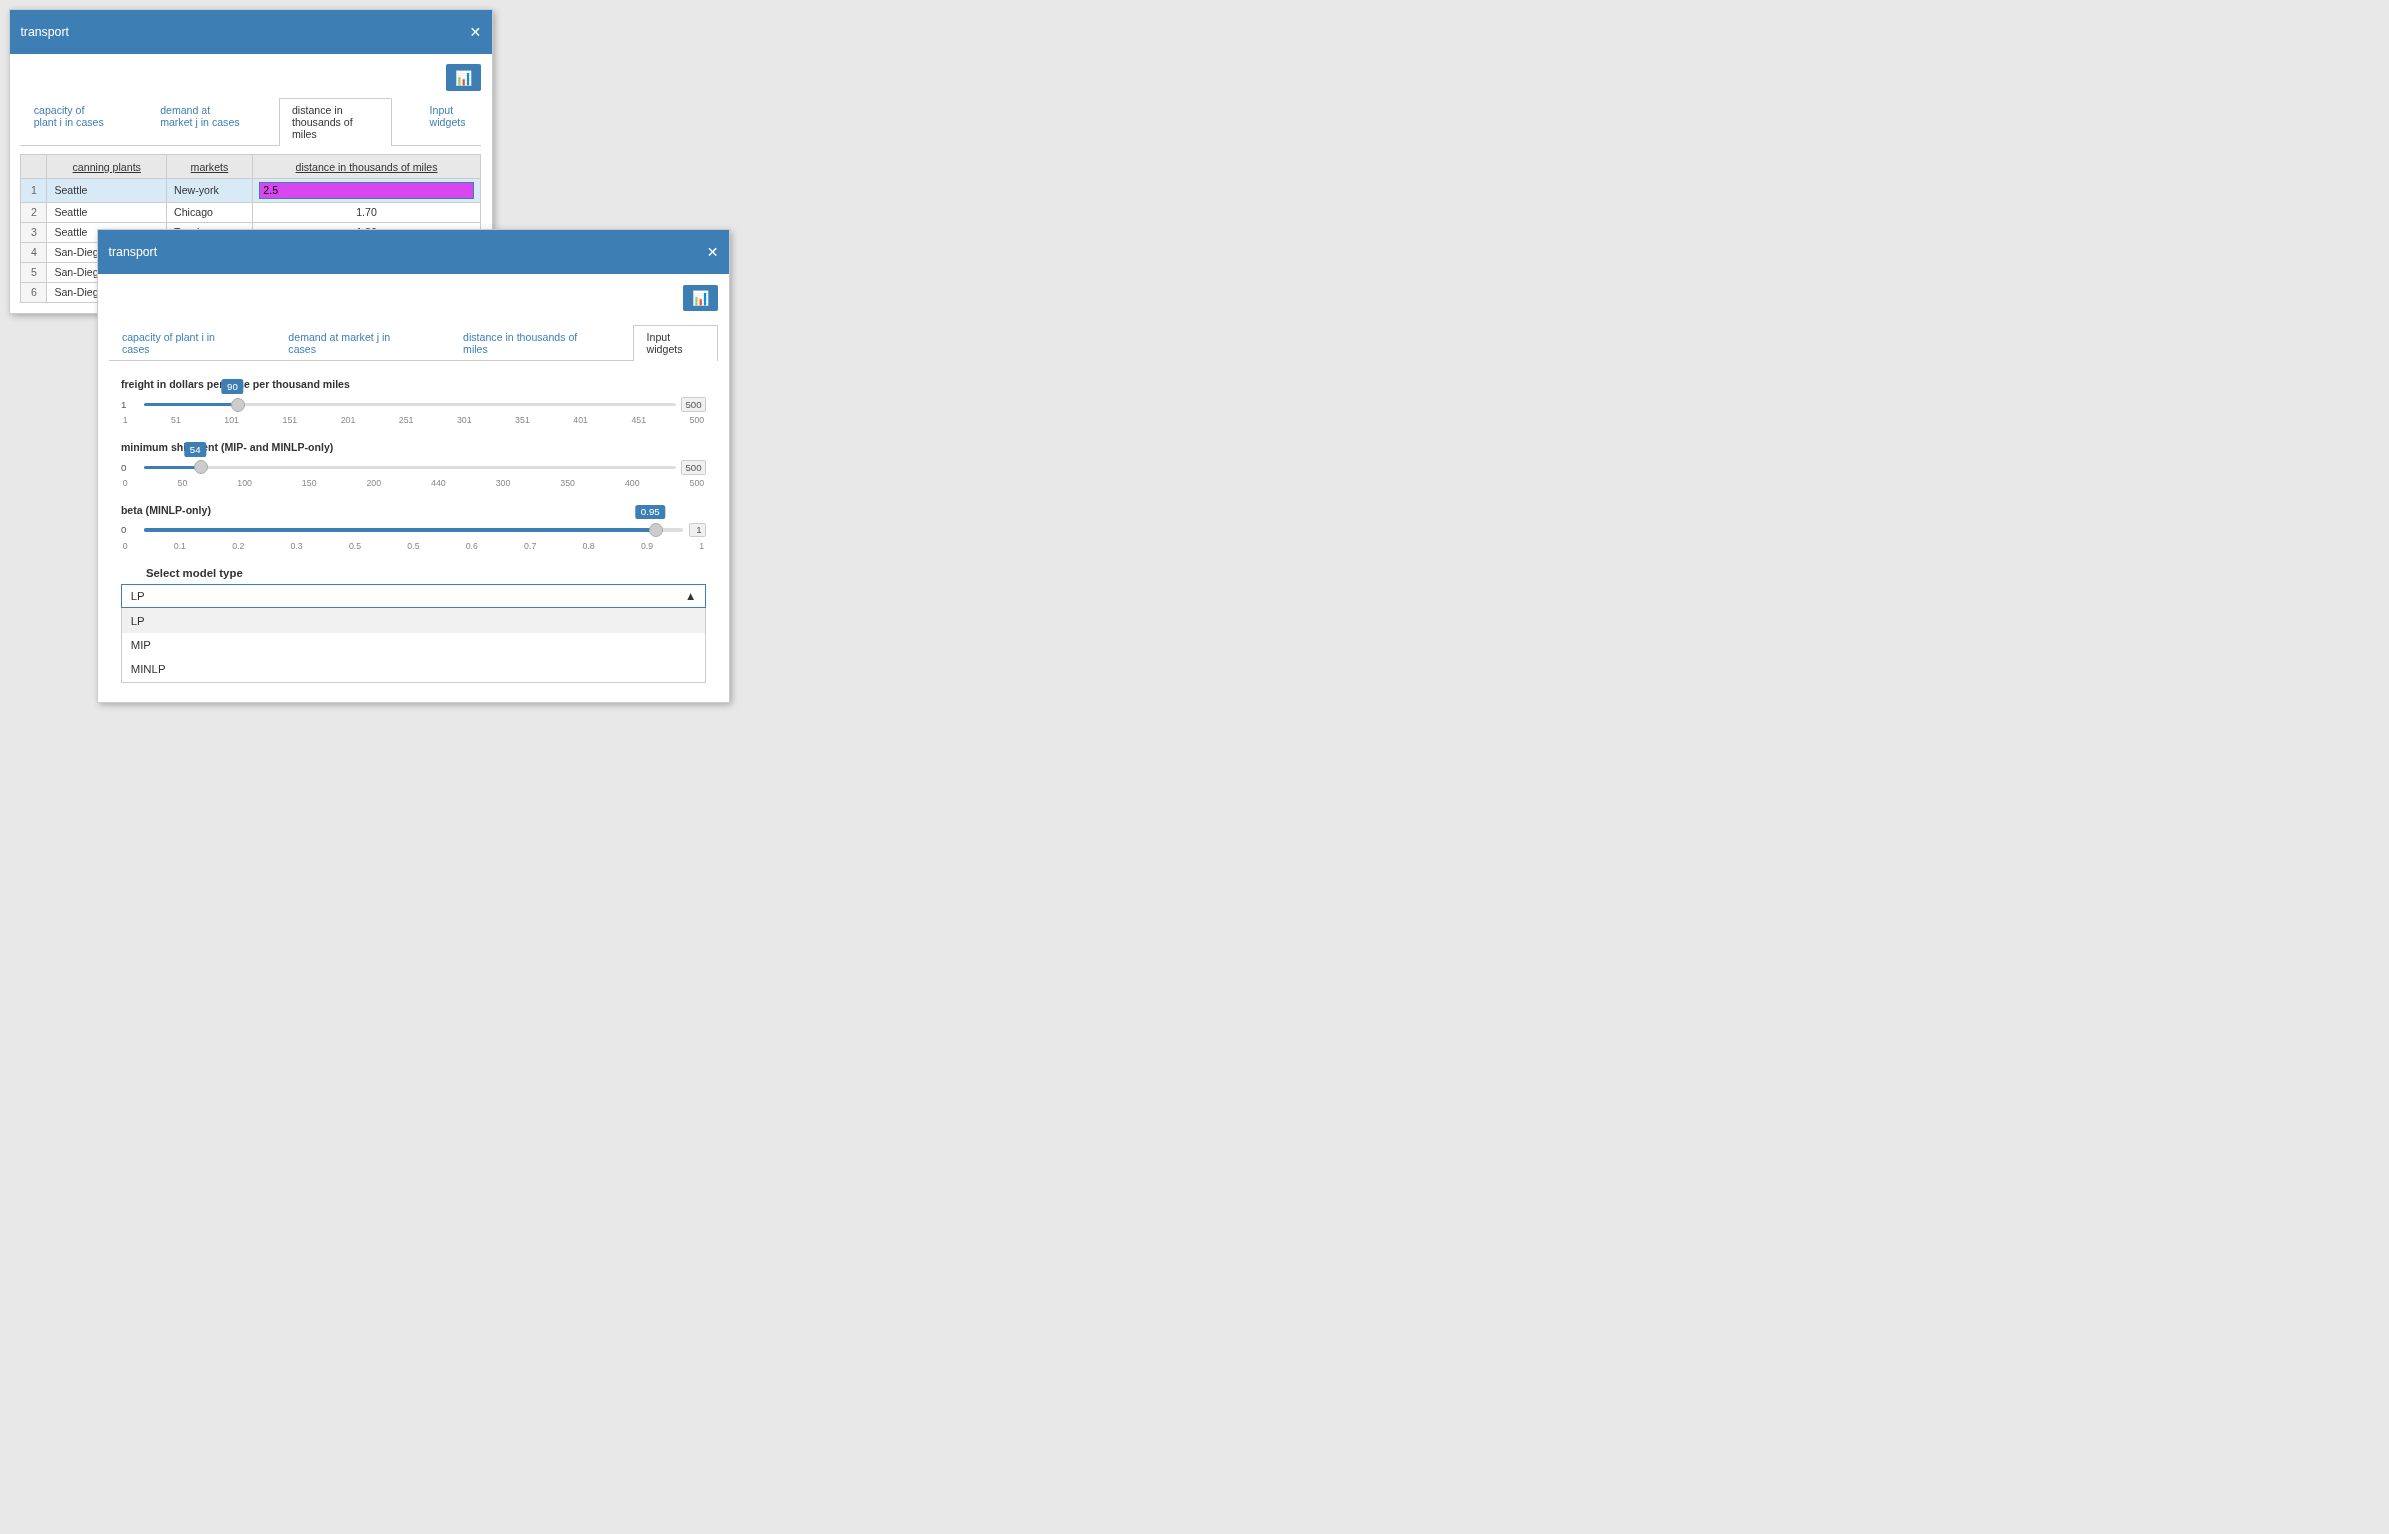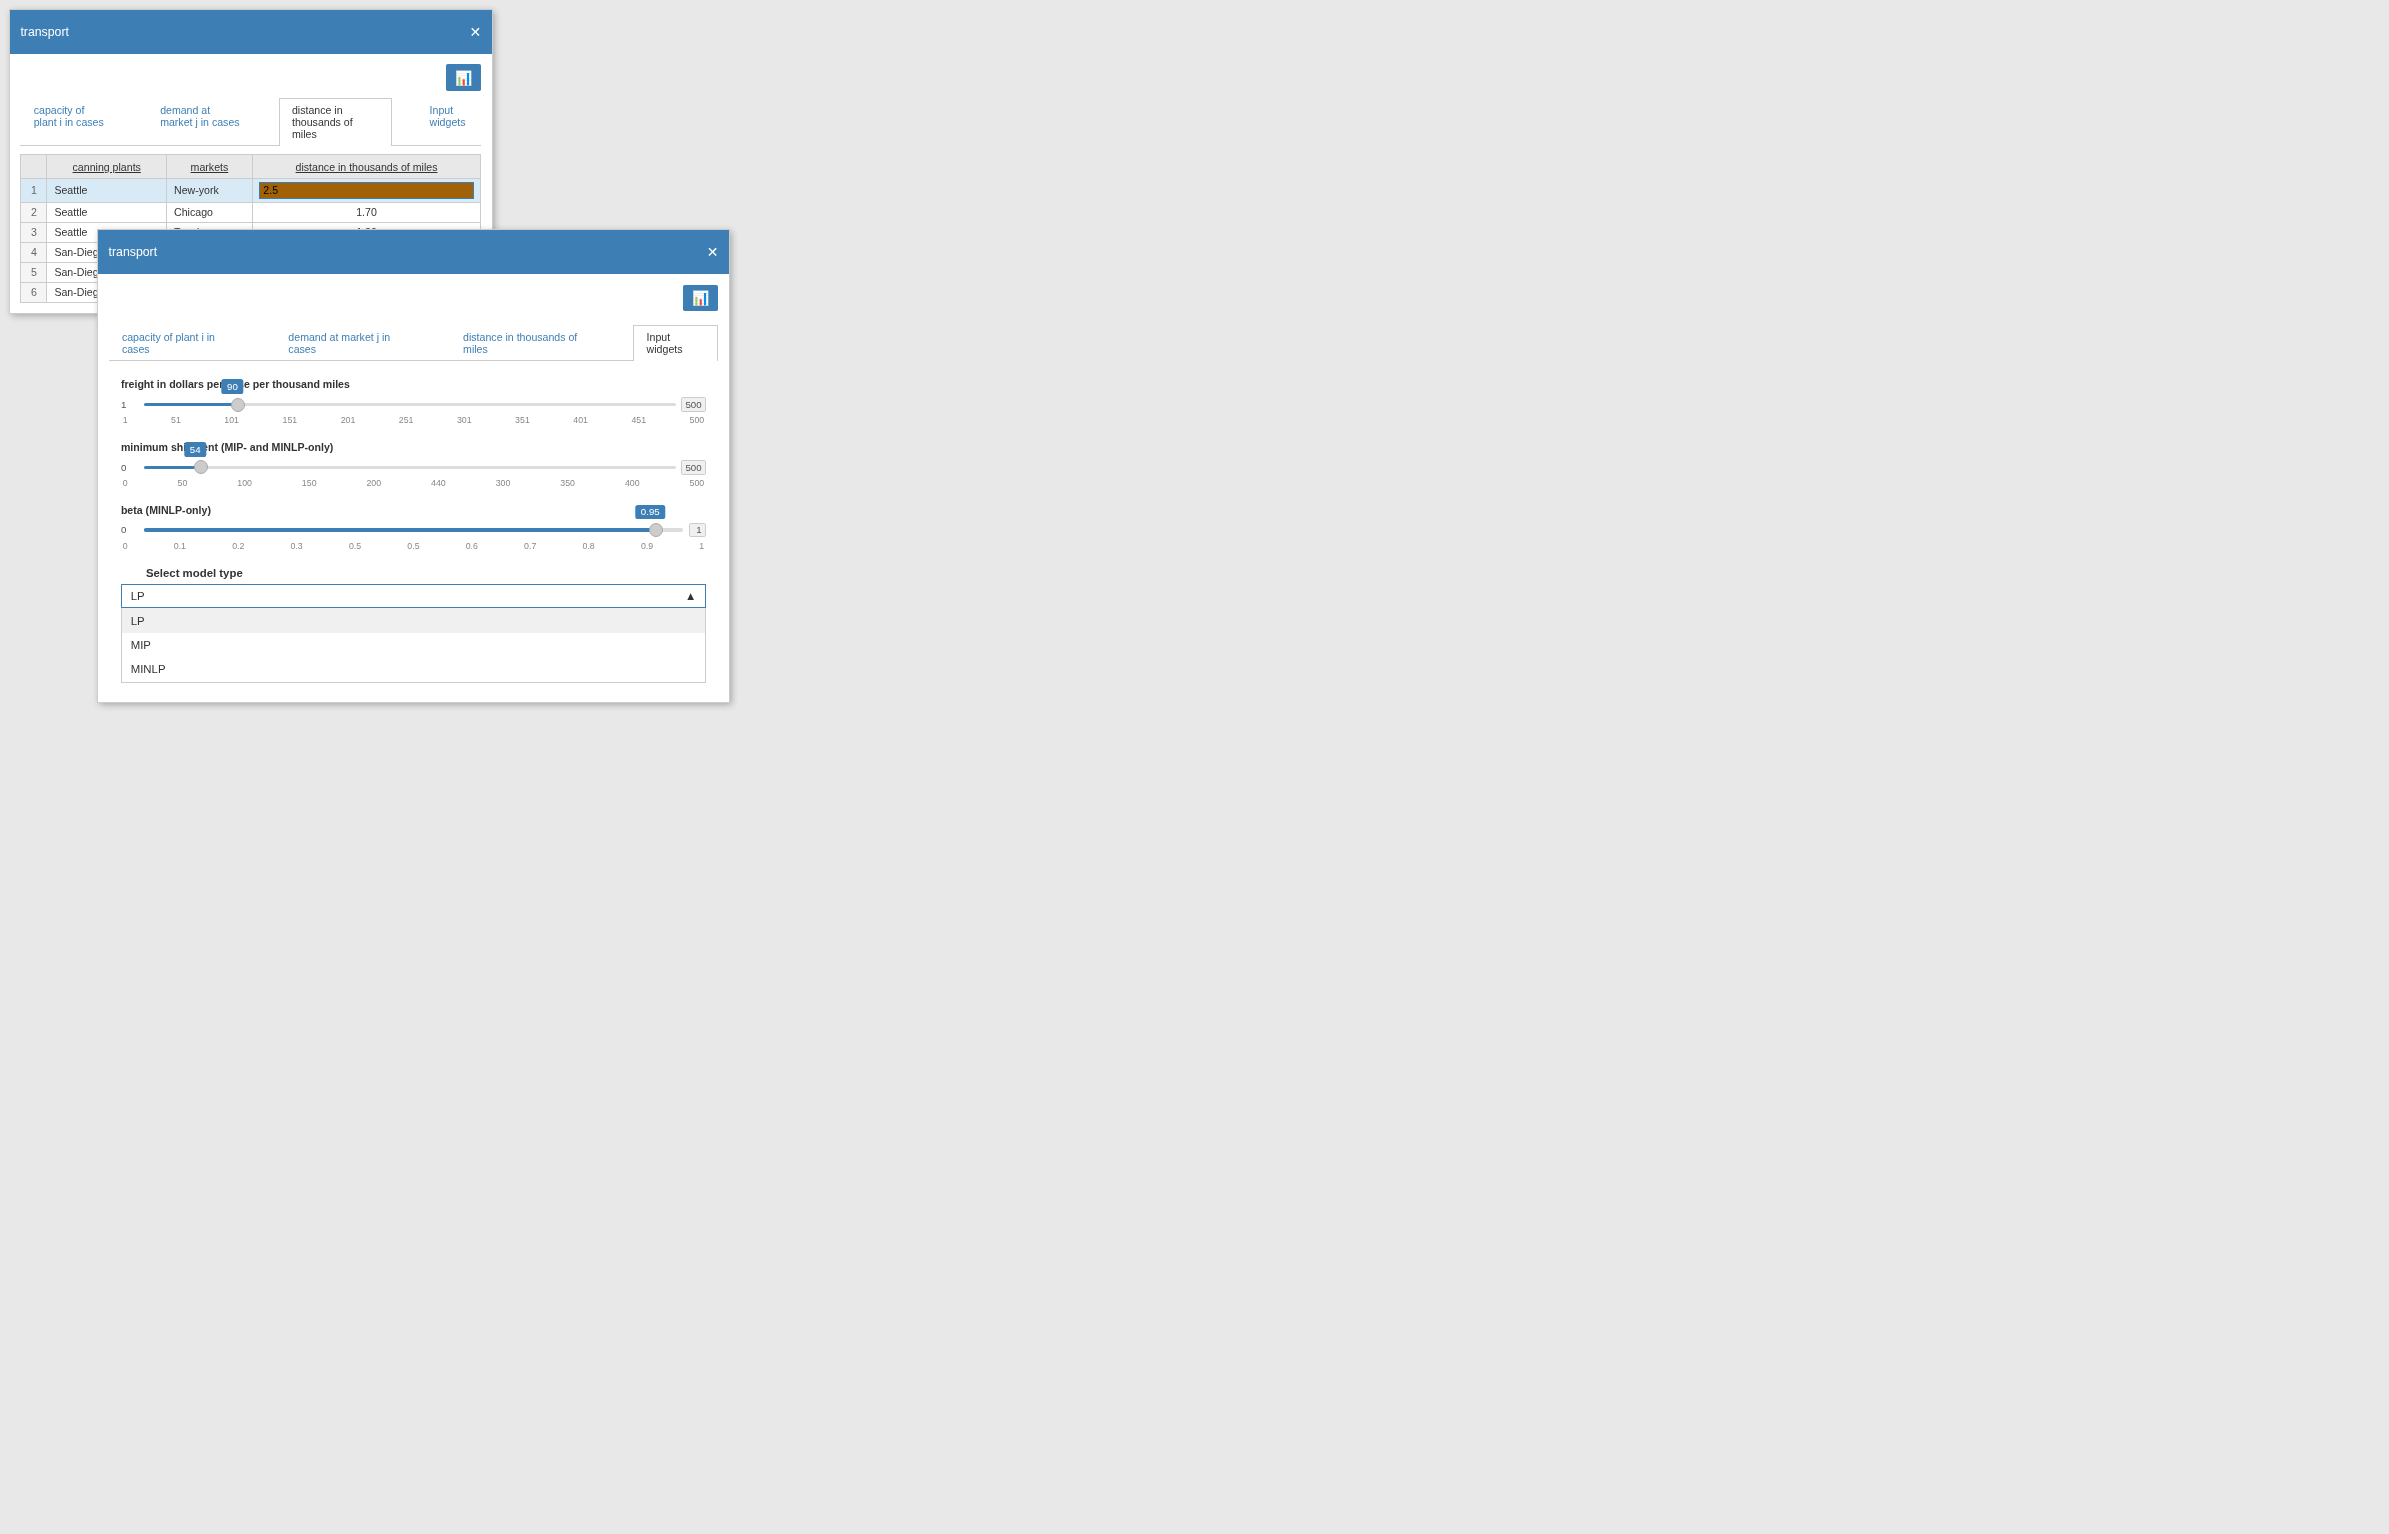--- a/index.html
+++ b/index.html
@@ -122,21 +122,21 @@
     .data-table tr.selected td {
       background: #d9eaf7;
     }
 
     .data-table input.cell-input {
       border: none;
       outline: 1.8px solid #3d7fb5;
       width: 100%;
       padding: 1.8px 3.5px;
       font-size: 10.6px;
-      background: #a16207;
+      background: #d946ef;
     }
 
     
     #window1 {
       top: 8.8px;
       left: 8.8px;
       width: 484px;
     }
 
     

